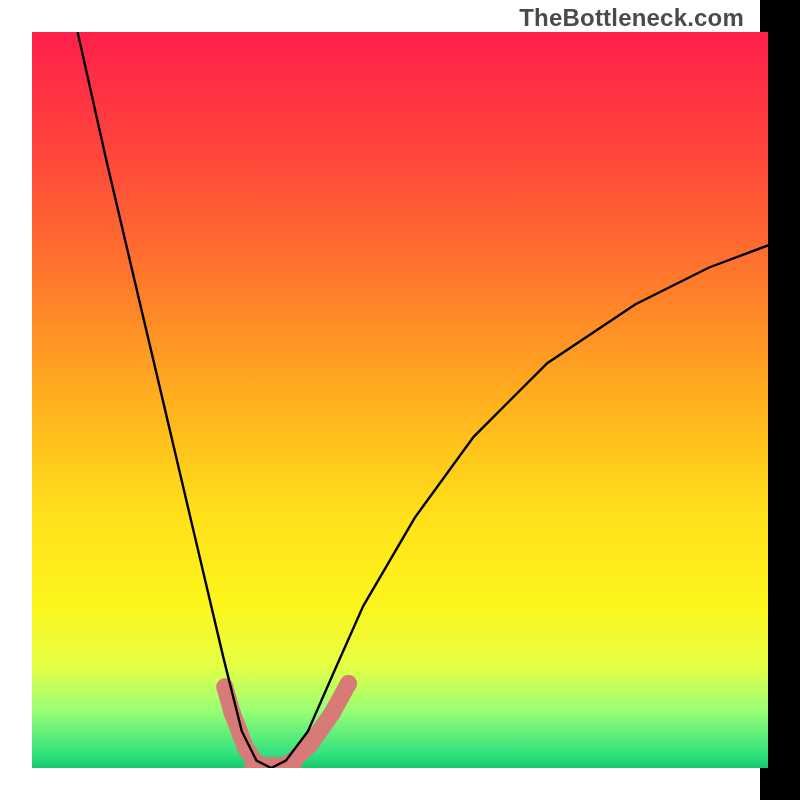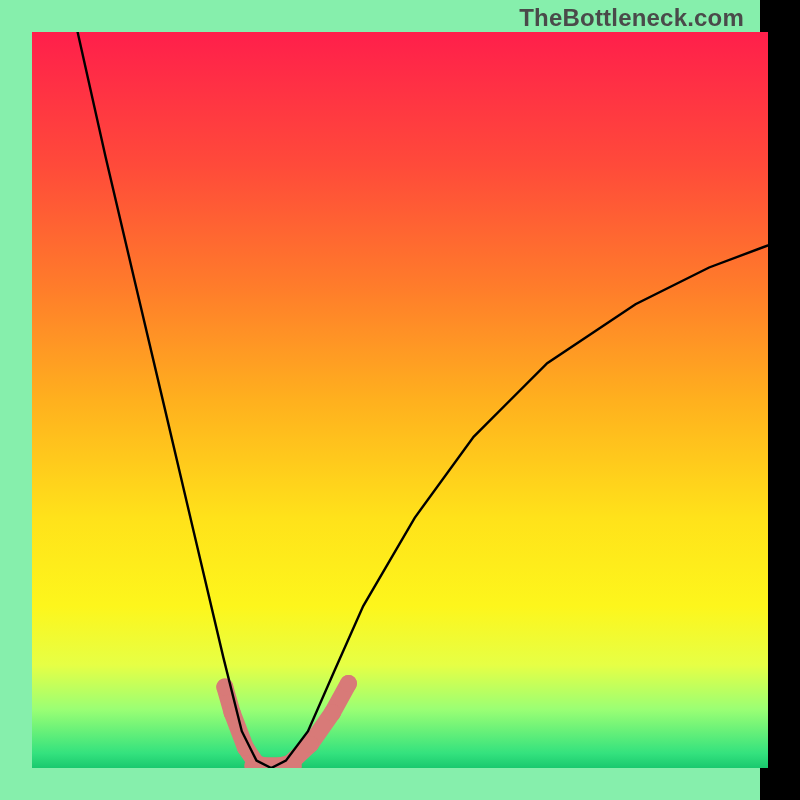--- a/index.html
+++ b/index.html
@@ -8,21 +8,21 @@
     width: 800px;
     height: 800px;
     background: #000;
     font-family: Arial, Helvetica, sans-serif;
     overflow: hidden;
   }
   .frame {
     position: relative;
     width: 760px;
     height: 800px;
-    background: #86efac;
+    background: #ffffff;
   }
   .watermark {
     position: absolute;
     top: 4px;
     right: 16px;
     color: #4a4a4a;
     font-size: 24px;
     font-weight: 600;
     letter-spacing: 0.2px;
     z-index: 5;

